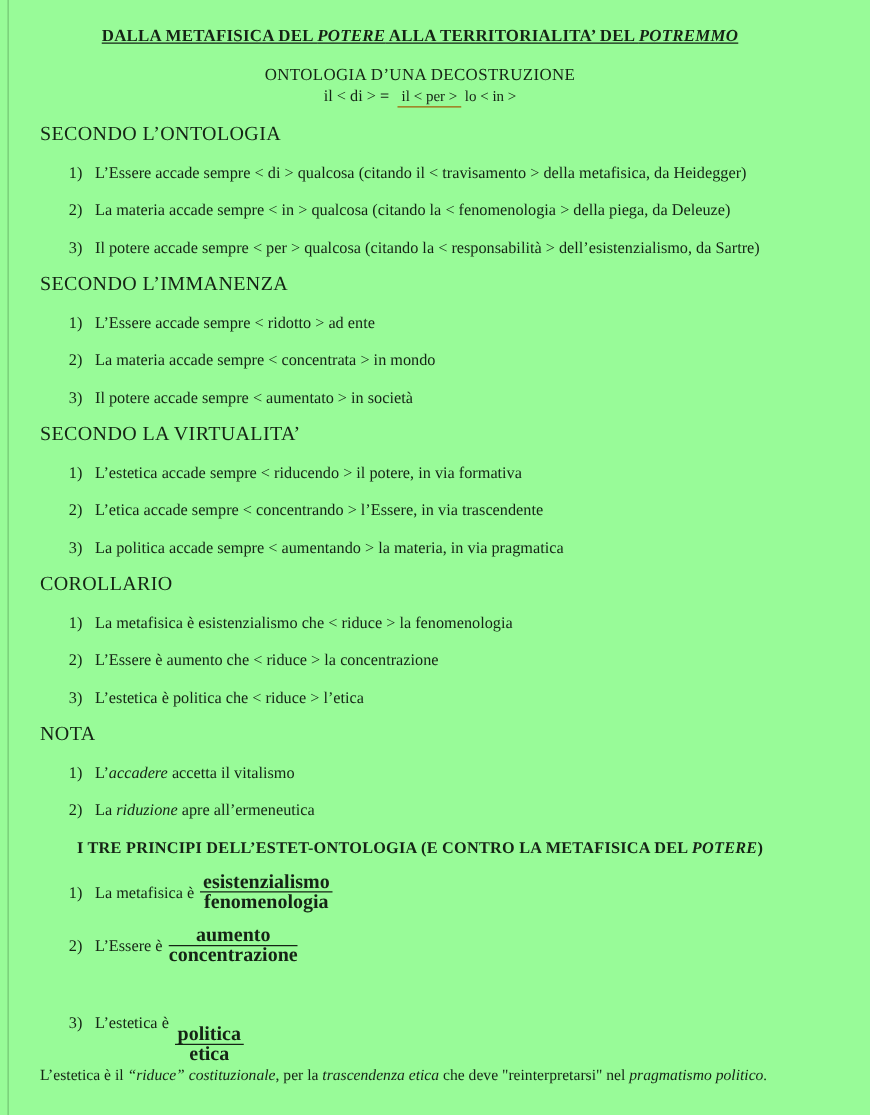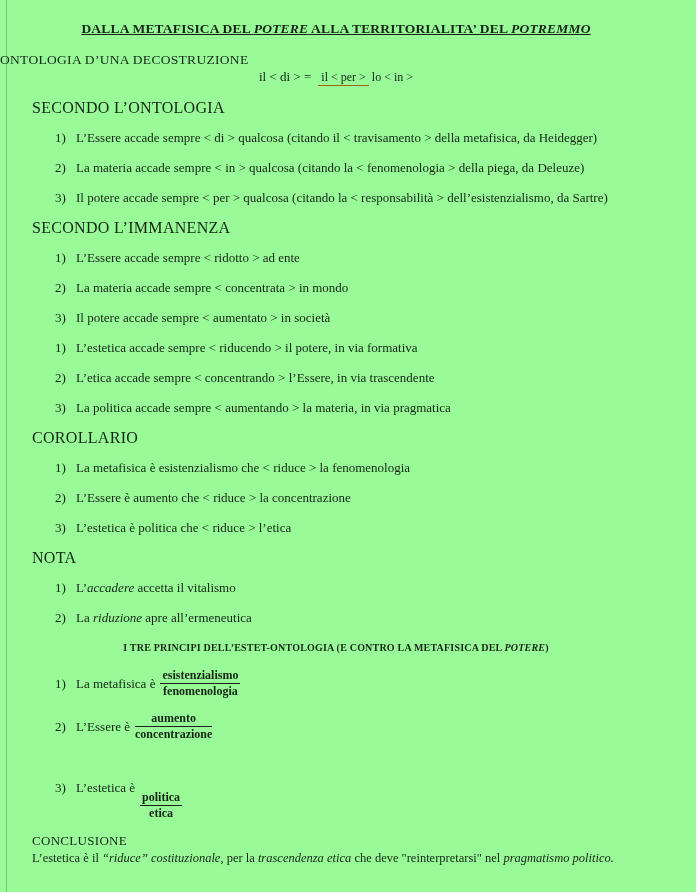--- a/index.html
+++ b/index.html
@@ -9,37 +9,37 @@
     color:#152415;
     font-family:"Liberation Serif", "DejaVu Serif", serif;
   }
   .doc { position:relative; width:672px; height:892px; box-sizing:border-box; padding-top:20px; overflow:hidden; }
   .edge-line { position:absolute; left:6px; top:0; bottom:0; width:1px; background:rgba(20,60,20,0.28); }
 
   .title {
     text-align:center; font-weight:bold; font-size:13.5px; line-height:17px;
     text-decoration:underline; letter-spacing:0.2px;
   }
-  .subtitle { margin-top:15px; text-align:left; font-size:13.5px; line-height:15px; letter-spacing:0.3px; }
+  .subtitle { margin-top:15px; text-align:center; font-size:13.5px; line-height:15px; letter-spacing:0.3px; }
 
   .formula { margin-top:2px; display:flex; justify-content:center; align-items:center; gap:7px; font-size:13px; }
   .frac { display:inline-block; text-align:center; font-size:12px; line-height:13px; }
   .frac-top { border-bottom:1px solid #a16207; padding:0 3px 1px; }
   .frac-bot { padding-top:1px; }
 
   .sec-heading { margin:16px 0 0 32px; font-size:16px; line-height:14px; letter-spacing:0.3px; }
   .item { display:flex; margin:16px 0 0 55px; font-size:13px; line-height:14px; }
   .item-num { flex:0 0 21px; }
   .item-text { flex:1 1 auto; padding-right:10px; }
 
   .principles-heading {
-    margin-top:16px; text-align:center; font-weight:bold; font-size:10px; line-height:14px; letter-spacing:0.2px;
+    margin-top:16px; text-align:center; font-weight:bold; font-size:13px; line-height:14px; letter-spacing:0.2px;
   }
   .frac-item { display:flex; align-items:center; margin:14px 0 0 55px; font-size:13px; line-height:14px; }
-  .frac-item .fr { display:inline-block; text-align:center; font-size:12px; font-weight:bold; line-height:13px; margin-left:5px; }
+  .frac-item .fr { display:inline-block; text-align:center; font-size:16px; font-weight:bold; line-height:13px; margin-left:5px; }
   .fr .fr-top { border-bottom:1px solid #152415; padding:0 2px 1px; }
   .fr .fr-bot { padding-top:1px; }
 
   .conclusion-heading { margin:14px 0 0 32px; font-size:13px; line-height:14px; letter-spacing:0.3px; }
   .conclusion-line { margin:2px 32px 0 32px; font-size:12.5px; line-height:16px; }
 
   .it { font-style:italic; }
 </style>
 </head>
 <body>
@@ -79,20 +79,21 @@
         <span class="item-text"><span>L’Essere accade sempre &lt; ridotto &gt; ad ente</span></span>
       </div>
       <div class="item">
         <span class="item-num">2)</span>
         <span class="item-text"><span>La materia accade sempre &lt; concentrata &gt; in mondo</span></span>
       </div>
       <div class="item">
         <span class="item-num">3)</span>
         <span class="item-text"><span>Il potere accade sempre &lt; aumentato &gt; in società</span></span>
       </div>
+      <div class="sec-heading">SECONDO LA VIRTUALITA’</div>
       <div class="item">
         <span class="item-num">1)</span>
         <span class="item-text"><span>L’estetica accade sempre &lt; riducendo &gt; il potere, in via formativa</span></span>
       </div>
       <div class="item">
         <span class="item-num">2)</span>
         <span class="item-text"><span>L’etica accade sempre &lt; concentrando &gt; l’Essere, in via trascendente</span></span>
       </div>
       <div class="item">
         <span class="item-num">3)</span>
@@ -144,15 +145,14 @@
       <div class="frac-item">
         <span class="item-num">3)</span>
         <span>L’estetica è</span>
         <span class="fr">
           <span class="fr-top" style="display: block; margin-top: 36px;">politica</span>
           <span class="fr-bot" style="display: block;">etica</span>
         </span>
       </div>
     </div>
 
-  <div class="conclusion-heading">CONCLUSIONE</div>
   <div class="conclusion-line" id="conclusion-runs"><span>L’estetica è il </span><span class="it">“riduce” costituzionale</span><span>, per la </span><span class="it">trascendenza etica</span><span> che deve "reinterpretarsi" nel </span><span class="it">pragmatismo politico.</span></div>
 </div>
 
 </body></html>

